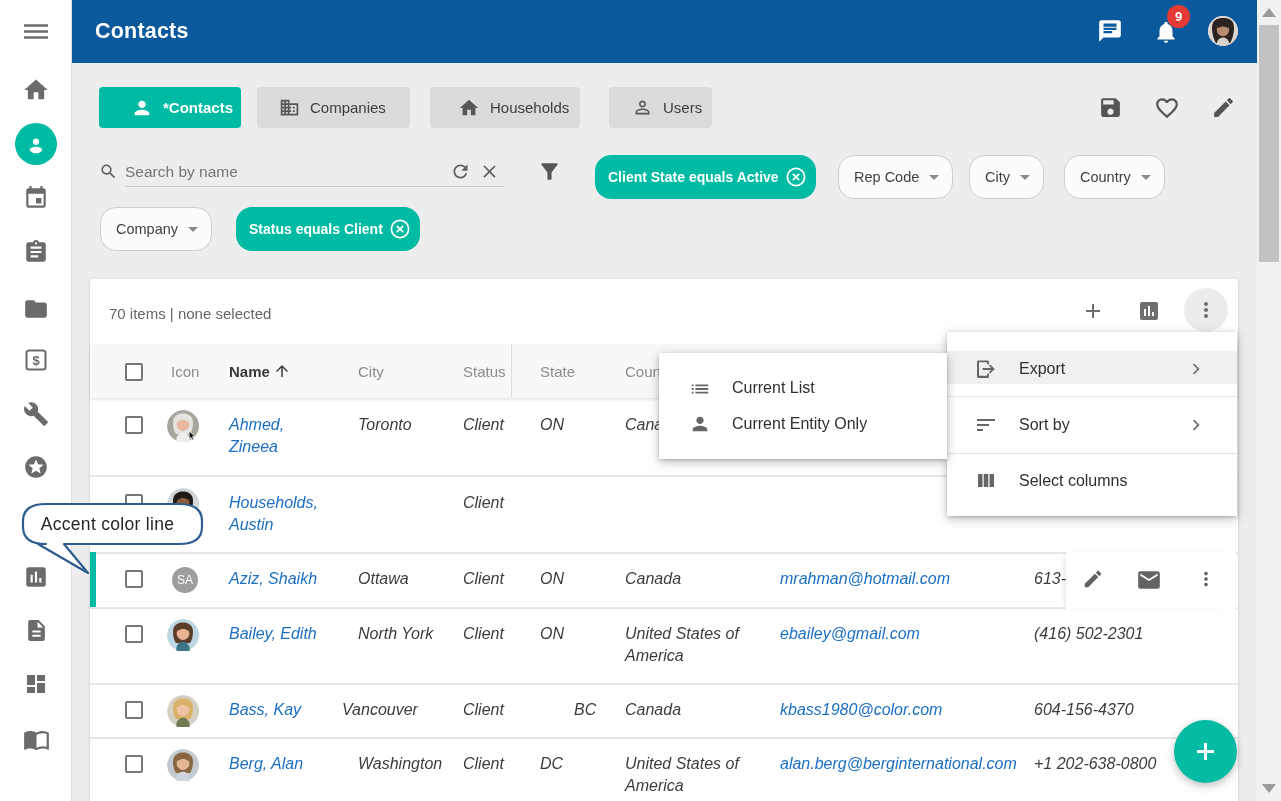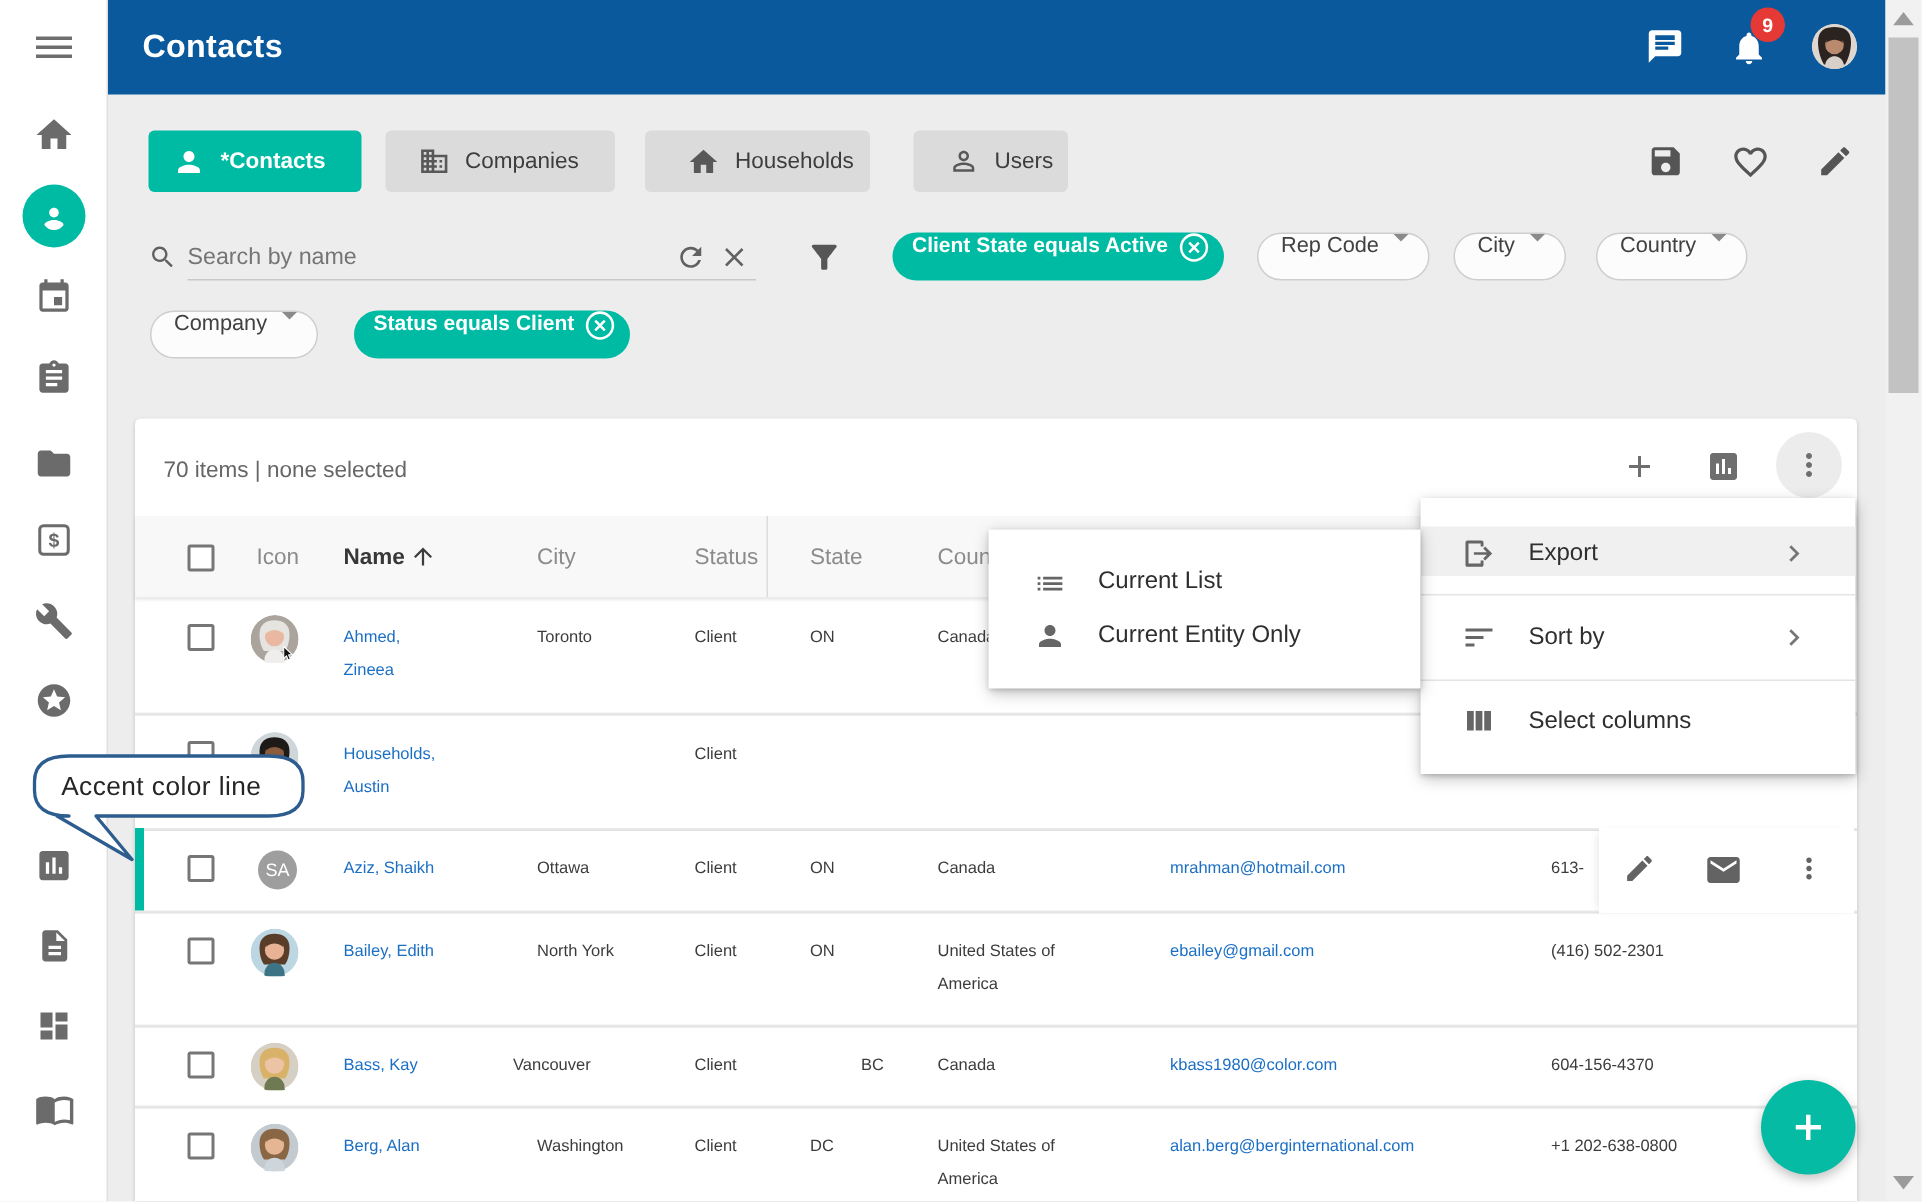--- a/index.html
+++ b/index.html
@@ -18,33 +18,33 @@
   #sactive { left:15px; top:123px; width:42px; height:42px; border-radius:50%; background:#00bba3; }
 
   
   .tab { top:87px; height:41px; border-radius:4px; display:flex; align-items:center; justify-content:flex-start; gap:10px; font-size:15px; }
   .tab.gray { background:#dbdbdb; color:#3d3d3d; }
   .tab.teal { background:#00bba3; color:#fff; font-weight:bold; }
 
   
   #searchtxt { left:125px; top:163px; font-size:15.5px; color:#757575; }
   #searchline { left:125px; top:186px; width:379px; height:1px; background:#c9c9c9; }
-  .chip { height:32px; border-radius:16px; display:flex; position:absolute; }
+  .chip { height:44px; border-radius:16px; display:flex; align-items:center; position:absolute; }
   .chip.teal { background:#00bba3; color:#fff; font-weight:bold; font-size:14px; }
   .chip.outline { border:1px solid #cecece; color:#414141; font-size:14.5px; background:#fcfcfc; padding:0 13px 0 15px !important; }
   .caret { width:0; height:0; border-left:5px solid transparent; border-right:5px solid transparent; border-top:5px solid #8a8a8a; margin-left:10px; }
 
   
   #card { left:90px; top:279px; width:1148px; height:522px; background:#fff; border-radius:4px 4px 0 0; box-shadow:0 1px 3px rgba(0,0,0,0.18); }
   #itemsline { left:109px; top:305px; font-size:15px; color:#666; }
   #thead { left:90px; top:344px; width:1148px; height:54px; background:#f8f8f8; box-shadow:0 2px 2px rgba(0,0,0,0.09); }
   .th { position:absolute; font-size:15px; color:#8b8b8b; top:363px; }
   .cbox { position:absolute; width:18px; height:18px; border:2px solid #767676; border-radius:2px; background:#fff; }
   .rowline { left:90px; width:1148px; height:2px; background:linear-gradient(#ececec,#e0e0e0); }
-  .cell { position:absolute; font-size:11px; color:#3c3c3c; white-space:nowrap; }
+  .cell { position:absolute; font-size:16px; color:#3c3c3c; white-space:nowrap;font-style:italic; }
   .link { color:#1b6fc5; }
   .avatar { position:absolute; width:33px; height:33px; border-radius:50%; overflow:hidden; }
 
   
   .menu { position:absolute; background:#fff; box-shadow:0 3px 10px rgba(0,0,0,0.25), 0 1px 3px rgba(0,0,0,0.18); z-index:20; }
   .mi { position:absolute; font-size:16px; color:#2f2f2f; }
 
   
   #fab { left:1174px; top:720px; width:63px; height:63px; border-radius:50%; background:#05bba3; box-shadow:0 3px 8px rgba(0,0,0,0.25); z-index:30; }
 
@@ -113,21 +113,21 @@
   <svg width="30" height="30" viewBox="0 0 30 30">
       <circle cx="15" cy="15" r="15" fill="#ded7d0"></circle>
       <path d="M4 12c0-8 5-10 11-10s11 2 11 10c0 6-2 12-4 15H8C6 24 4 18 4 12z" fill="#2a2320"></path>
       <circle cx="15" cy="14" r="6.2" fill="#b98a6e"></circle>
       <path d="M9 26c1-3 3.5-4.5 6-4.5s5 1.5 6 4.5l.5 4h-13z" fill="#d8cfc8"></path>
       <path d="M9.5 12.5c0-4 2.5-5.5 5.5-5.5s5.5 1.5 5.5 5.5c-2-1.5-4-2-5.5-2s-3.5.5-5.5 2z" fill="#2a2320"></path>
     </svg>
 </div>
 <div id="badge" class="abs">9</div>
 
-<div class="abs tab teal" style="left:99px; width:142px; padding-left:16px;"><svg width="22" height="22" viewBox="0 0 24 24" fill="#fff">
+<div class="abs tab teal" style="left:99px; width:142px; padding-left:32px;"><svg width="22" height="22" viewBox="0 0 24 24" fill="#fff">
       <path d="M12 12c2.21 0 4-1.79 4-4s-1.79-4-4-4-4 1.79-4 4 1.79 4 4 4zm0 2c-2.67 0-8 1.34-8 4v2h16v-2c0-2.66-5.33-4-8-4z"></path>
     </svg>*Contacts</div>
 <div class="abs tab gray" style="left:257px; width:153px; padding-left:22px;"><svg width="21" height="21" viewBox="0 0 24 24" fill="#585858">
       <path d="M12 7V3H2v18h20V7H12zM6 19H4v-2h2v2zm0-4H4v-2h2v2zm0-4H4V9h2v2zm0-4H4V5h2v2zm4 12H8v-2h2v2zm0-4H8v-2h2v2zm0-4H8V9h2v2zm0-4H8V5h2v2zm10 12h-8v-2h2v-2h-2v-2h2v-2h-2V9h8v10zm-2-8h-2v2h2v-2zm0 4h-2v2h2v-2z"></path>
     </svg>Companies</div>
 <div class="abs tab gray" style="left:430px; width:150px; padding-left:28px;"><svg width="22" height="22" viewBox="0 0 24 24" fill="#585858">
       <path d="M10 20v-6h4v6h5v-8h3L12 3 2 12h3v8z"></path>
     </svg>Households</div>
 <div class="abs tab gray" style="left:609px; width:103px; padding-left:23px;"><svg width="21" height="21" viewBox="0 0 24 24" fill="#585858">
       <path d="M12 5.9c1.16 0 2.1.94 2.1 2.1s-.94 2.1-2.1 2.1S9.9 9.16 9.9 8s.94-2.1 2.1-2.1m0 9c2.97 0 6.1 1.46 6.1 2.1v1.1H5.9V17c0-.64 3.13-2.1 6.1-2.1M12 4C9.79 4 8 5.79 8 8s1.79 4 4 4 4-1.79 4-4-1.79-4-4-4zm0 9c-2.67 0-8 1.34-8 4v3h16v-3c0-2.66-5.33-4-8-4z"></path>

